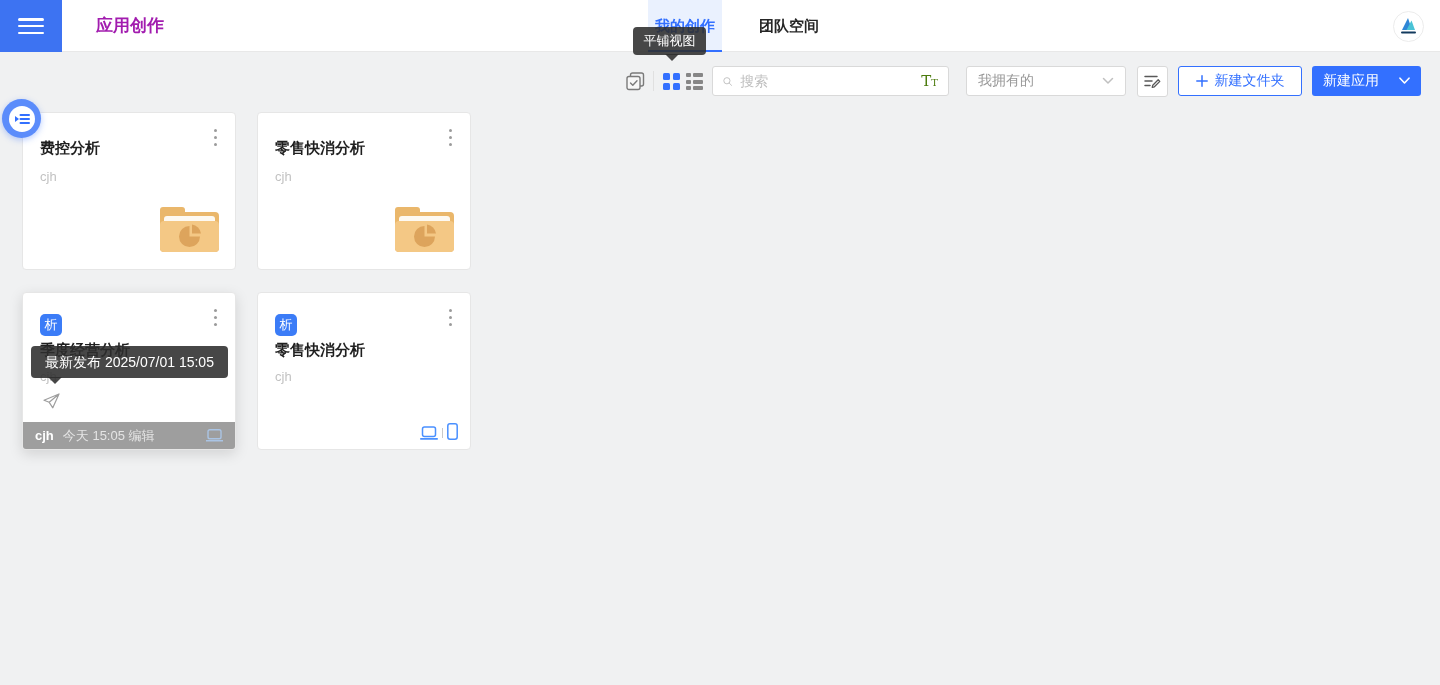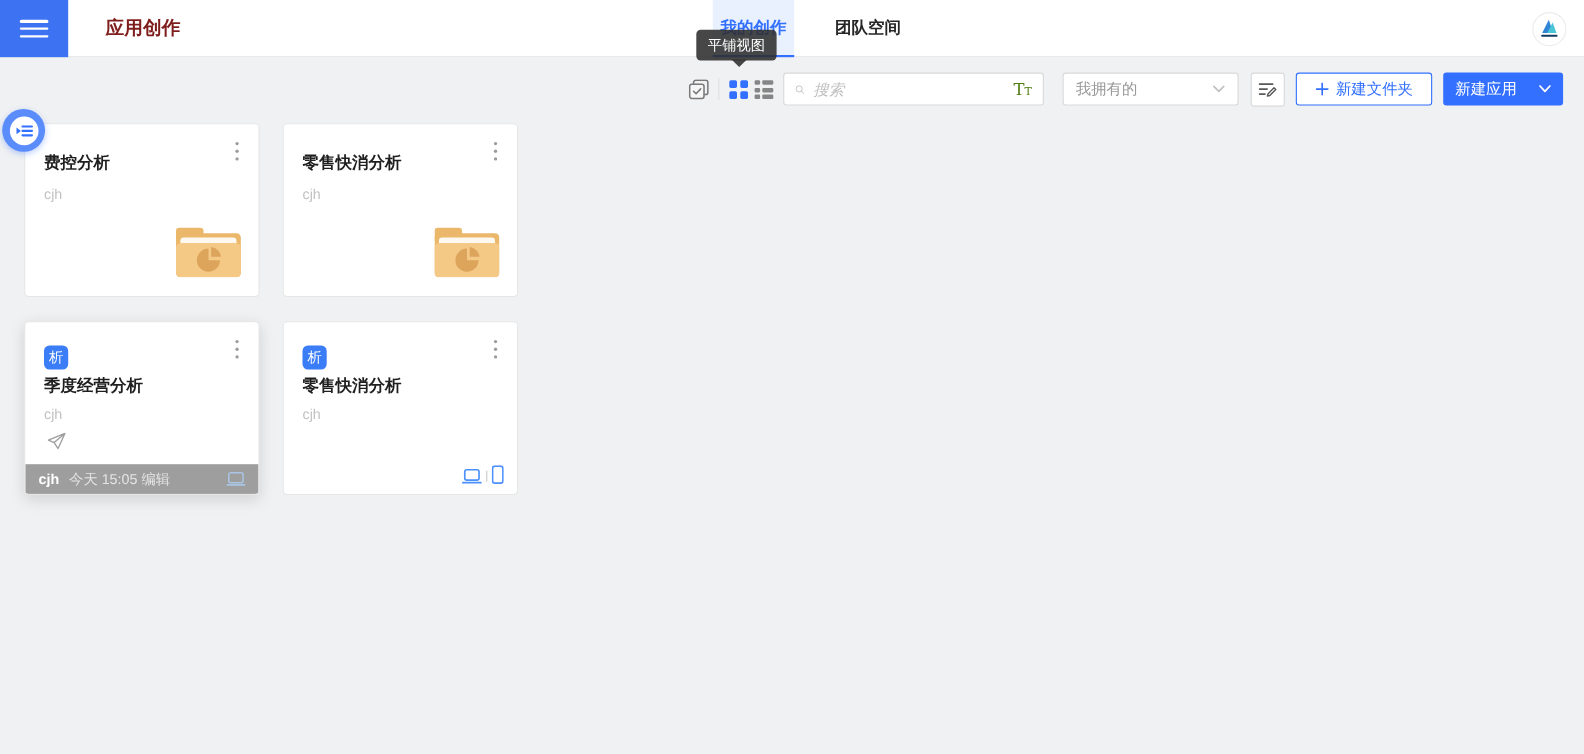--- a/index.html
+++ b/index.html
@@ -5,39 +5,39 @@
   * { margin:0; padding:0; box-sizing:border-box; }
   html,body { width:1440px; height:685px; }
   body { font-family:"Liberation Sans","DejaVu Sans",sans-serif; background:#f0f1f2; position:relative; overflow:hidden; }
   .stage { position:absolute; inset:0; width:1440px; height:685px; }
 
   
   .header { position:absolute; left:0; top:0; width:1440px; height:52px; background:#ffffff; border-bottom:1px solid #e8e8e8; z-index:5; }
   .hamburger-btn { position:absolute; left:0; top:0; width:62px; height:52px; background:#3d73f2; display:flex; align-items:center; justify-content:center; cursor:pointer; }
   .hamburger-btn .bars { width:26px; height:16px; display:flex; flex-direction:column; justify-content:space-between; }
   .hamburger-btn .bars span { display:block; height:2.5px; background:#ffffff; border-radius:2px; }
-  .page-title { position:absolute; left:96px; top:0; height:52px; line-height:52px; font-size:17px; font-weight:700; color:#7f1d1d; }
+  .page-title { position:absolute; left:96px; top:0; height:52px; line-height:52px; font-size:17px; font-weight:700; color:#a21caf; }
   .tab { position:absolute; top:0; height:52px; line-height:52px; font-size:15px; font-weight:700; text-align:center; cursor:pointer; }
   .tab.active { left:648px; width:74px; color:#3370ff; background:#eaf1fe; }
   .tab.active .underline { position:absolute; left:0; bottom:0; width:100%; height:2px; background:#3370ff; }
   .tab.inactive { left:756px; width:66px; color:#262626; }
   .brand-logo { position:absolute; left:1393px; top:11px; width:31px; height:31px; border-radius:50%; border:1px solid #ececec; background:#ffffff; display:flex; align-items:center; justify-content:center; overflow:hidden; }
 
   
   .toolbar { position:absolute; left:0; top:0; width:1440px; height:0; z-index:4; }
   .icon-multiselect { position:absolute; left:626px; top:72px; width:19px; height:19px; cursor:pointer; }
   .toolbar-divider { position:absolute; left:653px; top:71px; width:1px; height:20px; background:#e0e0e0; }
   .icon-gridview { position:absolute; left:663px; top:73px; width:17px; height:17px; display:grid; grid-template-columns:7px 7px; grid-template-rows:7px 7px; gap:3px; cursor:pointer; }
   .icon-gridview span { background:#3370ff; border-radius:1.5px; }
   .icon-listview { position:absolute; left:686px; top:73px; width:17px; height:17px; display:flex; flex-direction:column; justify-content:space-between; cursor:pointer; }
   .icon-listview .row { display:flex; justify-content:space-between; height:4px; }
   .icon-listview .blk { width:5px; height:4px; background:#868686; border-radius:1px; }
   .icon-listview .bar { width:10px; height:4px; background:#868686; border-radius:1px; }
   .search-box { position:absolute; left:712px; top:66px; width:237px; height:30px; background:#fff; border:1px solid #d9d9d9; border-radius:3px; display:flex; align-items:center; padding:0 10px; }
-  .search-box input { border:none; outline:none; flex:1; font-size:14px; color:#333; margin-left:8px; font-family:inherit; background:transparent;font-style:italic; }
+  .search-box input { border:none; outline:none; flex:1; font-size:14px; color:#333; margin-left:8px; font-family:inherit; background:transparent; }
   .search-box input::placeholder { color:#bfbfbf; }
   .text-search { font-family:"DejaVu Serif","Liberation Serif",serif; color:#4d7c0f; cursor:pointer; user-select:none; line-height:1; }
   .text-search .big { font-size:15px; }
   .text-search .small { font-size:10px; }
   .owner-select { position:absolute; left:966px; top:66px; width:160px; height:30px; background:#fff; border:1px solid #d9d9d9; border-radius:3px; display:flex; align-items:center; justify-content:space-between; padding:0 11px; cursor:pointer; }
   .owner-select .value { font-size:14px; color:#999; }
   .rename-btn { position:absolute; left:1137px; top:66px; width:31px; height:31px; background:#fff; border:1px solid #d9d9d9; border-radius:3px; display:flex; align-items:center; justify-content:center; cursor:pointer; }
   .btn-new-folder { position:absolute; left:1178px; top:66px; width:124px; height:30px; background:#fff; border:1px solid #3370ff; border-radius:3px; color:#3370ff; font-size:14px; display:flex; align-items:center; justify-content:center; gap:7px; cursor:pointer; }
   .btn-new-app { position:absolute; left:1312px; top:66px; width:109px; height:30px; background:#3370ff; border:none; border-radius:3px; color:#fff; font-size:14px; display:flex; align-items:center; justify-content:center; gap:20px; cursor:pointer; }
 
@@ -263,14 +263,18 @@
         <rect x="0.8" y="0.8" width="9.4" height="15.4" rx="2.2" fill="none" stroke="#4a90ff" stroke-width="1.5"></rect>
       </svg>
     </div>
   </div>
 
   <div class="tooltip tooltip-view">
     <span>平铺视图</span>
     <div class="arrow"></div>
   </div>
 
+  <div class="tooltip tooltip-publish">
+    <span>最新发布 2025/07/01 15:05</span>
+    <div class="arrow"></div>
+  </div>
 
 </div>
 
 </body></html>

